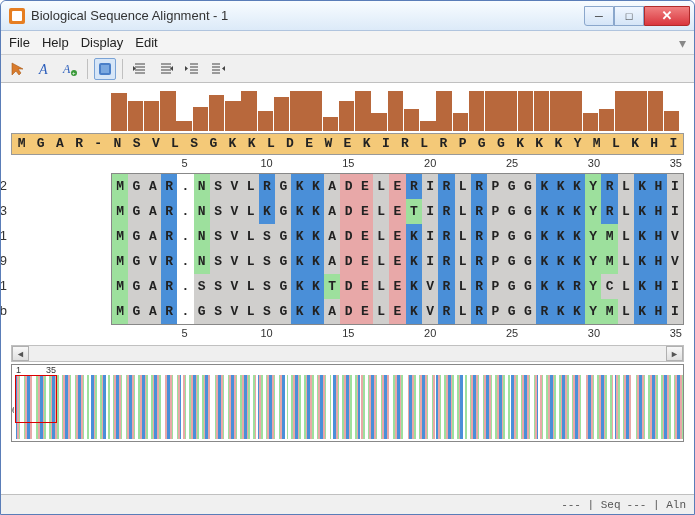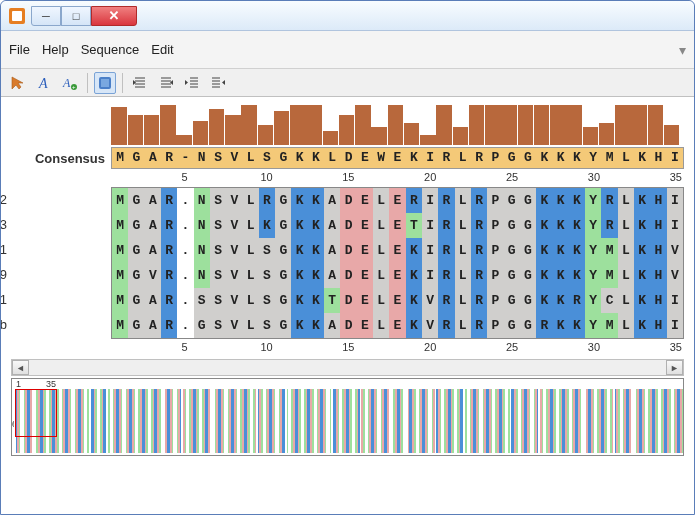--- a/index.html
+++ b/index.html
@@ -7,21 +7,21 @@
 .window { width: 695px; height: 515px; border: 1px solid #5a7db8; border-radius: 6px 6px 0 0; background: #fff; display: flex; flex-direction: column; }
 .titlebar { height: 30px; background: linear-gradient(#f8fcff, #dceaf8); border-bottom: 1px solid #b0c4de; display: flex; align-items: center; padding: 0 4px 0 8px; border-radius: 6px 6px 0 0; }
 .titlebar .appicon { width: 16px; height: 16px; margin-right: 6px; background: #e67e22; border-radius: 2px; position: relative; }
 .titlebar .appicon::after { content: ""; position: absolute; inset: 3px; background: #fff; border-radius: 1px; }
 .titlebar .title { flex: 1; color: #333; font-size: 13px; }
 .winbtns { display: flex; gap: 0; }
 .winbtn { width: 30px; height: 20px; border: 1px solid #8aa7cc; background: linear-gradient(#f0f6ff, #d5e5f7); display: flex; align-items: center; justify-content: center; font-size: 11px; color: #333; }
 .winbtn.min { border-radius: 0 0 0 3px; }
 .winbtn.close { background: linear-gradient(#f08080, #d9363e); color: #fff; border-color: #b02a2a; border-radius: 0 0 3px 0; width: 46px; }
 .winbtn.close span { font-size: 13px; font-weight: bold; }
-.menubar { height: 38px; background: #f4f4f4; border-bottom: 1px solid #d0d0d0; display: flex; align-items: center; padding: 0 8px; gap: 12px; position: relative; }
+.menubar { height: 24px; background: #f4f4f4; border-bottom: 1px solid #d0d0d0; display: flex; align-items: center; padding: 0 8px; gap: 12px; position: relative; }
 .menubar span { color: #222; font-size: 13px; cursor: default; }
 .menubar .arrow { margin-left: auto; color: #888; font-size: 14px; }
 .toolbar { height: 28px; background: #f0f0f0; border-bottom: 1px solid #c0c0c0; display: flex; align-items: center; padding: 0 6px; gap: 4px; }
 .tbtn { width: 22px; height: 22px; display: flex; align-items: center; justify-content: center; border: 1px solid transparent; border-radius: 2px; }
 .tbtn.active { border-color: #7aa3d6; background: #d7e6f7; }
 .tbtn svg { width: 16px; height: 16px; }
 .sep { width: 1px; height: 20px; background: #c0c0c0; margin: 0 2px; }
 .content { flex: 1; padding: 6px 10px 4px 10px; display: flex; flex-direction: column; gap: 0; overflow: hidden; }
 .conservation { height: 44px; display: flex; align-items: flex-end; margin-left: 100px; margin-right: 4px; padding-bottom: 2px; }
 .conservation .bar { flex: 1; background: #b8683c; margin: 0 0.3px; }
@@ -50,37 +50,38 @@
 .overview .stripes { position: absolute; inset: 10px 2px 2px 2px; display: flex; }
 .overview .stripes span { flex: 1; }
 .statusbar { height: 20px; border-top: 1px solid #c0c0c0; background: #f0f0f0; display: flex; align-items: center; justify-content: flex-end; padding: 0 8px; gap: 6px; font-size: 11px; color: #555; font-family: "Courier New", monospace; }
 </style>
 </head>
 <body>
 
 <div class="window">
   <div class="titlebar">
     <div class="appicon"></div>
+    <div class="title">Biological Sequence Alignment - 1</div>
     <div class="winbtns">
       <div class="winbtn min">
           <span>─</span>
         </div>
       <div class="winbtn">
           <span>□</span>
         </div>
       <div class="winbtn close">
           <span>✕</span>
         </div>
     </div>
   </div>
 
   <div class="menubar">
     <span>File</span>
     <span>Help</span>
-    <span>Sequence</span>
+    <span>Display</span>
     <span>Edit</span>
     <span class="arrow">▾</span>
   </div>
 
   <div class="toolbar">
     <div class="tbtn">
         <svg viewBox="0 0 16 16">
           <path d="M2 2 L2 14 L6 10 L9 14 L11 12 L8 8 L13 8 Z" fill="#d97b2c" stroke="#a85a1a" stroke-width="0.6"></path>
         </svg>
       </div>
@@ -163,21 +164,20 @@
         <div class="bar" style="height: 40px;"></div>
         <div class="bar" style="height: 18px;"></div>
         <div class="bar" style="height: 22px;"></div>
         <div class="bar" style="height: 40px;"></div>
         <div class="bar" style="height: 40px;"></div>
         <div class="bar" style="height: 40px;"></div>
         <div class="bar" style="height: 20px;"></div>
       </div>
 
     <div class="consensus-row">
-      <div class="rowlabel">Consensus</div>
       <div class="consensus-seq" id="consensus-seq">
           <span>M</span>
           <span>G</span>
           <span>A</span>
           <span>R</span>
           <span>-</span>
           <span>N</span>
           <span>S</span>
           <span>V</span>
           <span>L</span>
@@ -894,13 +894,17 @@
           <span style="background: rgb(232, 168, 168);"></span>
           <span style="background: rgb(74, 143, 216);"></span>
           <span style="background: rgb(74, 143, 216);"></span>
           <span style="background: rgb(232, 168, 168);"></span>
           <span style="background: rgb(157, 224, 157);"></span>
         </div>
       <div class="viewport"></div>
     </div>
   </div>
 
+  <div class="statusbar">
+    <span>--- | Seq</span>
+    <span>--- | Aln</span>
+  </div>
 </div>
 
 </body></html>

